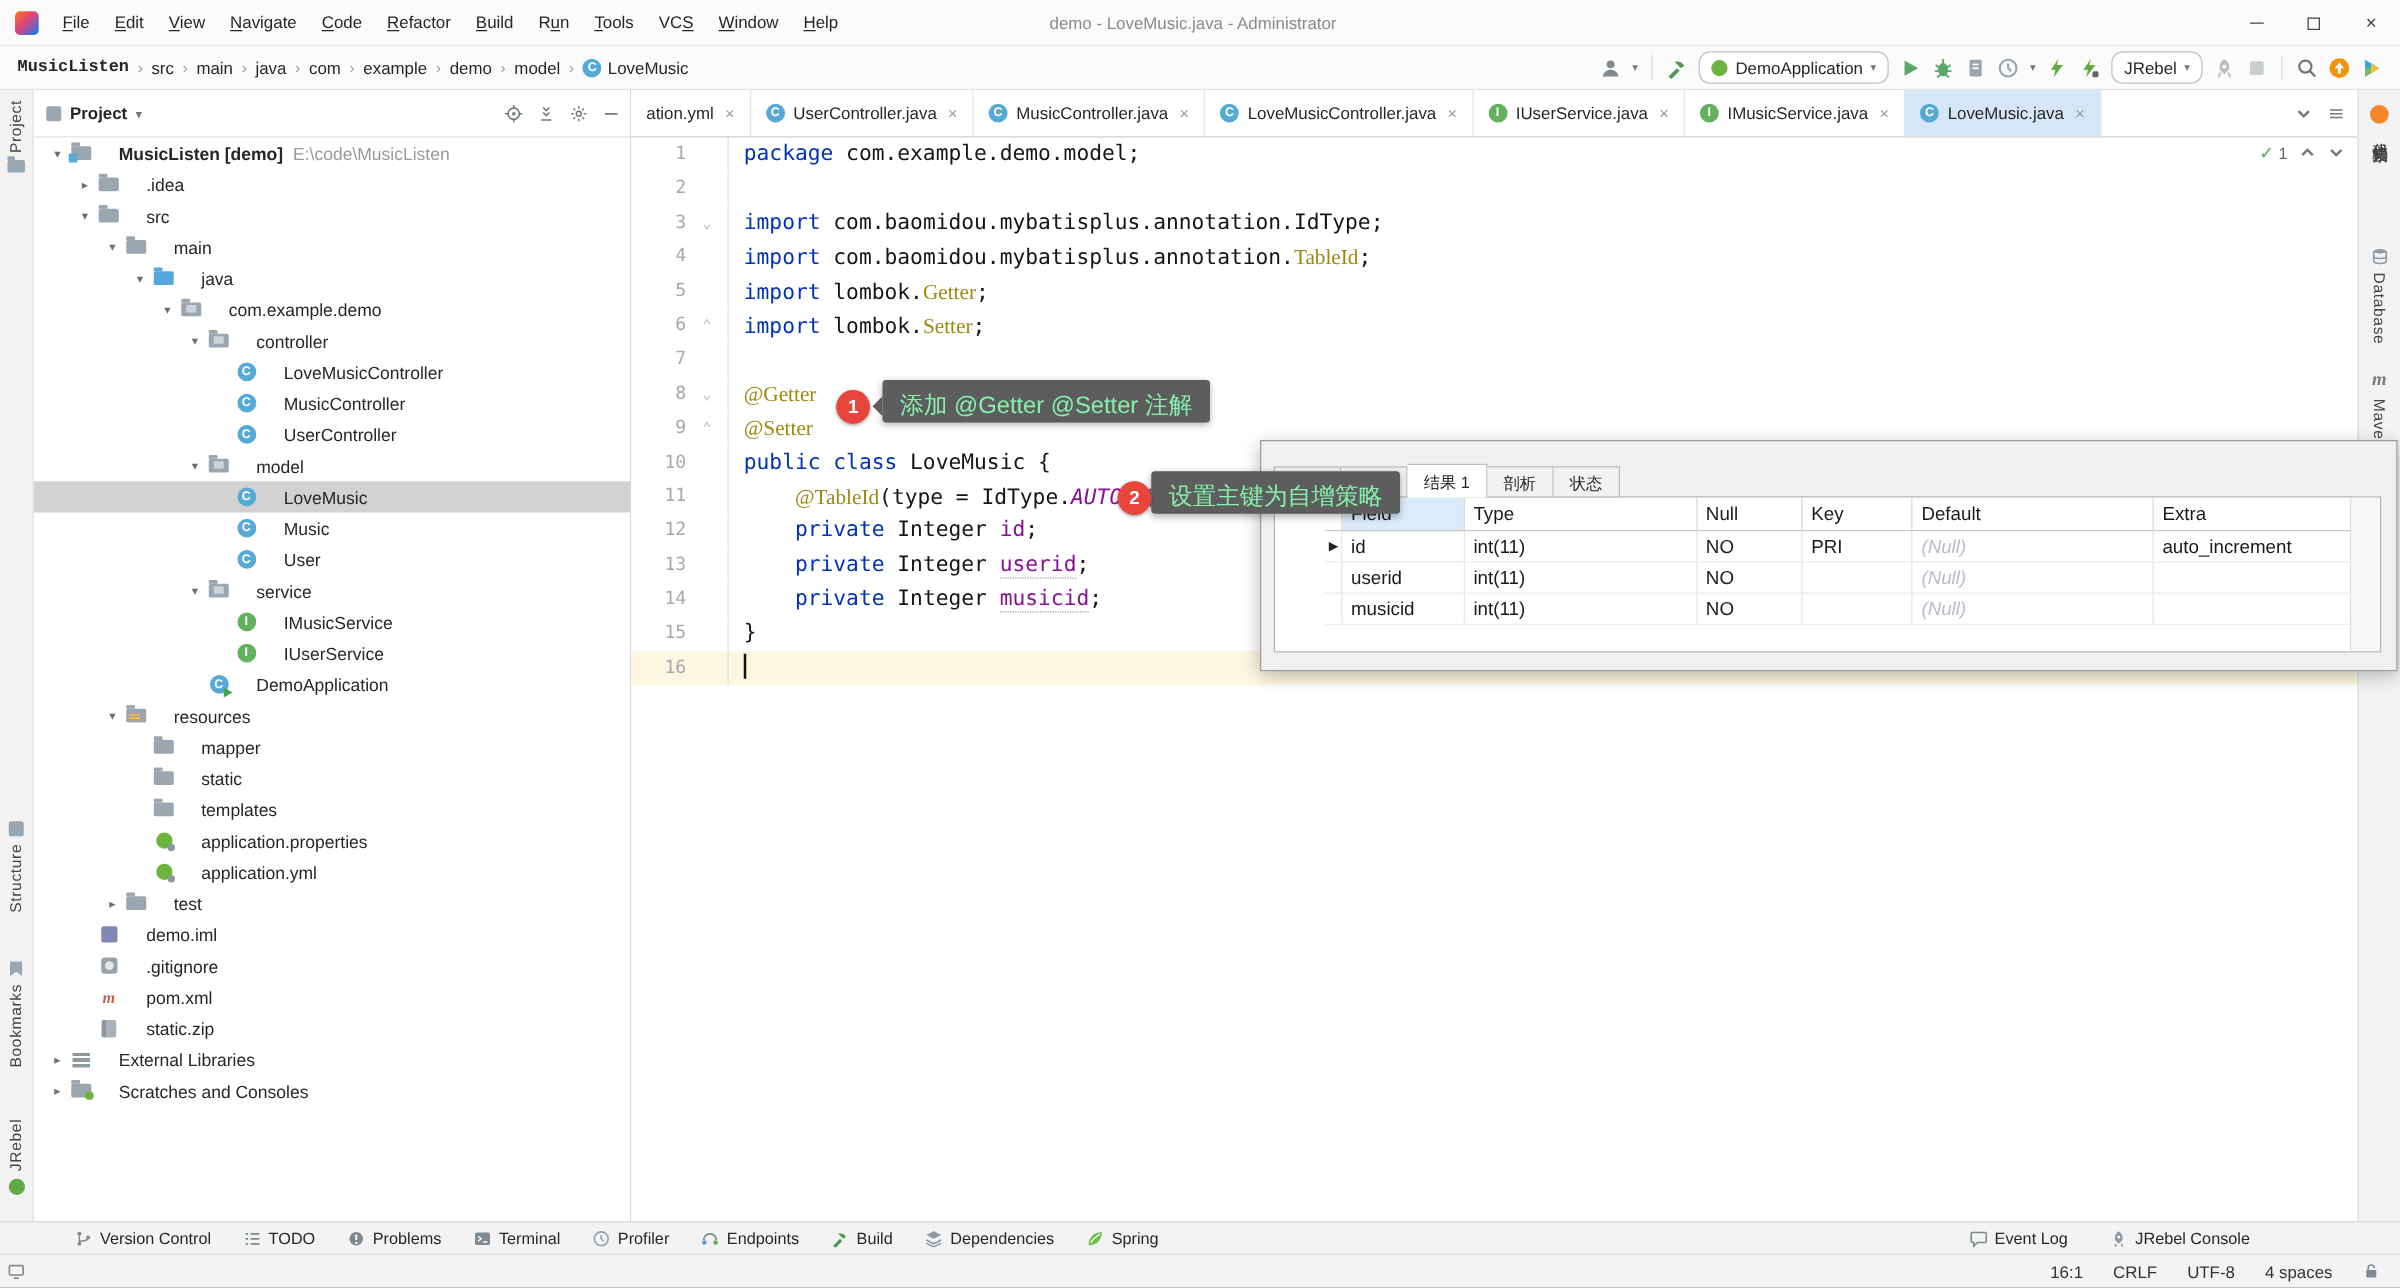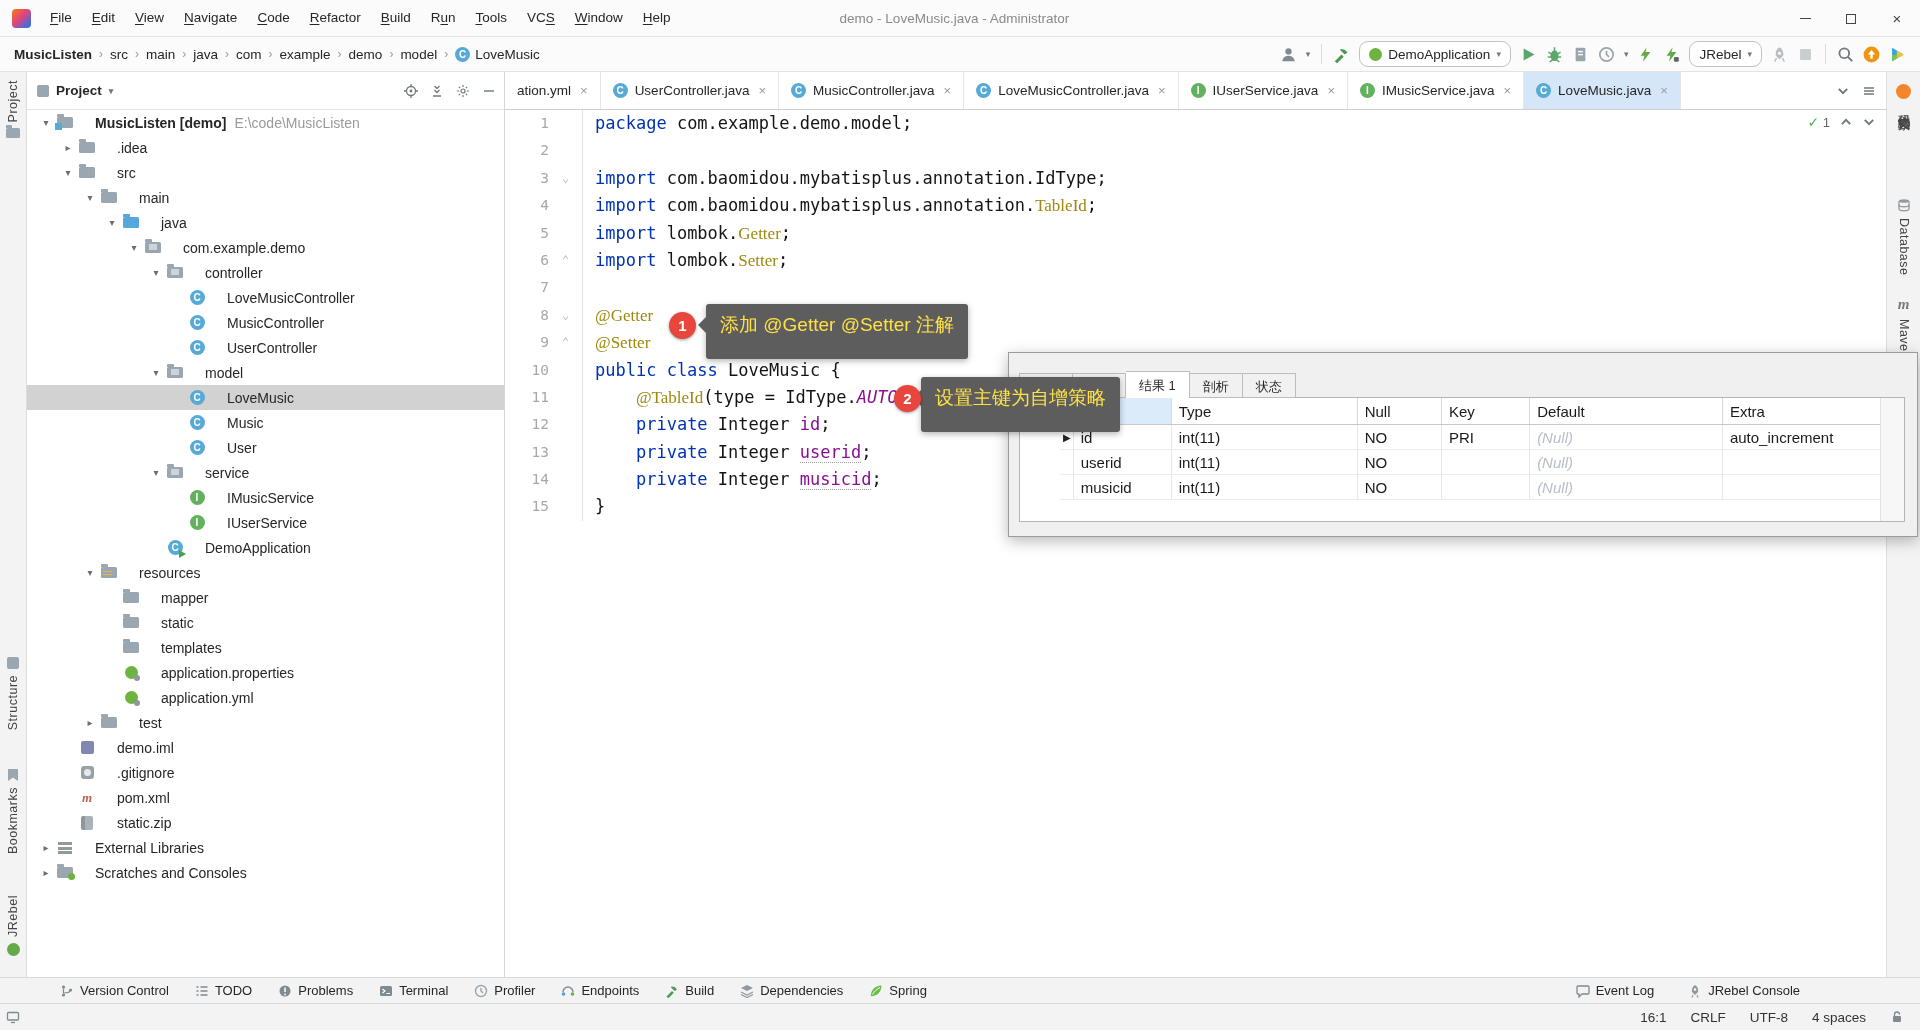--- a/index.html
+++ b/index.html
@@ -22,21 +22,21 @@
   .win-controls{position:absolute;right:0;top:0;height:37px;display:flex;}
   .win-btn{width:46px;height:37px;display:flex;align-items:center;justify-content:center;
            font-size:15px;color:#444;}
   .win-btn .box{width:10px;height:10px;border:1.4px solid #444;}
   .win-btn .dash{width:11px;border-top:1.6px solid #444;}
 
   
   .toolbar{position:absolute;left:0;top:37px;width:1920px;height:35px;background:#fbfbfb;
            border-bottom:1px solid #e3e3e3;display:flex;align-items:center;}
   .breadcrumbs{display:flex;align-items:center;margin-left:14px;font-size:13.5px;gap:7px;white-space:nowrap;}
-  .crumb.bold{font-weight:bold;}
+  .crumb.bold{font-weight:bold;font-family:Liberation Mono, monospace;}
   .crumb{display:inline-flex;align-items:center;gap:5px;}
   .crumb-sep{color:#9a9a9a;font-size:12px;}
   .toolbar-right{position:absolute;right:14px;top:0;height:34px;display:flex;align-items:center;gap:9px;}
   .tb-sep{width:1px;height:20px;background:#dcdcdc;margin:0 2px;}
   .combo{display:flex;align-items:center;gap:6px;height:26px;border:1px solid #c2c2c2;border-radius:9px;
          background:#fff;padding:0 9px;font-size:13.5px;}
   .chev{font-size:9px;color:#6e787e;}
   .ci{display:inline-flex;width:15px;height:15px;border-radius:50%;color:#fff;flex:none;
       font:bold 10px/15px "Liberation Sans",sans-serif;justify-content:center;align-items:center;}
   .ci-class{background:#58aad6;}
@@ -142,21 +142,21 @@
   .db-hrow .hl{background:#dcebfa;}
   .null-val{color:#b9bdc9;font-style:italic;}
   .db-scroll{position:absolute;right:0;top:0;bottom:0;width:24px;background:#f7f7f7;border-left:1px solid #e0e0e0;}
 
   
   .badge{position:absolute;width:27px;height:27px;border-radius:50%;background:#e8453c;color:#fff;
          font:bold 15px/27px "Liberation Sans",sans-serif;text-align:center;z-index:40;
          box-shadow:0 1px 3px rgba(0,0,0,.4);}
   .badge-1{left:669px;top:312px;}
   .badge-2{left:894px;top:385px;}
-  .tip{position:absolute;height:55px;line-height:42px;background:#5d5d5d;color:#fde047;border-radius:3px;
+  .tip{position:absolute;height:34px;line-height:42px;background:#5d5d5d;color:#86efac;border-radius:3px;
        padding:0 14px;font-size:19px;white-space:nowrap;z-index:38;box-shadow:0 2px 6px rgba(0,0,0,.3);}
   .tip::before{content:"";position:absolute;left:-8px;top:13px;border-top:8px solid transparent;
                border-bottom:8px solid transparent;border-right:8px solid #5d5d5d;}
   .tip-1{left:706px;top:304px;}
   .tip-2{left:921px;top:377px;z-index:30;}
 
   
   .bottombar{position:absolute;left:0;top:977px;width:1920px;height:26px;background:#f3f3f3;
              border-top:1px solid #d9d9d9;display:flex;align-items:center;font-size:13px;}
   .bb-left{display:flex;align-items:center;gap:26px;margin-left:60px;}
@@ -668,20 +668,21 @@
           <div class="code-row"><span class="ln-num">6</span><span class="ln-fold">⌃</span><span class="ln-code"><span class="tk-k">import </span><span class="tk-p">lombok.</span><span class="tk-a">Setter</span><span class="tk-p">;</span></span></div>
           <div class="code-row"><span class="ln-num">7</span><span class="ln-fold"></span><span class="ln-code"></span></div>
           <div class="code-row"><span class="ln-num">8</span><span class="ln-fold">⌄</span><span class="ln-code"><span class="tk-a">@Getter</span></span></div>
           <div class="code-row"><span class="ln-num">9</span><span class="ln-fold">⌃</span><span class="ln-code"><span class="tk-a">@Setter</span></span></div>
           <div class="code-row"><span class="ln-num">10</span><span class="ln-fold"></span><span class="ln-code"><span class="tk-k">public class </span><span class="tk-p">LoveMusic {</span></span></div>
           <div class="code-row"><span class="ln-num">11</span><span class="ln-fold"></span><span class="ln-code"><span class="tk-p">    </span><span class="tk-a">@TableId</span><span class="tk-p">(type = IdType.</span><span class="tk-s">AUTO</span><span class="tk-p">)</span></span></div>
           <div class="code-row"><span class="ln-num">12</span><span class="ln-fold"></span><span class="ln-code"><span class="tk-p">    </span><span class="tk-k">private </span><span class="tk-p">Integer </span><span class="tk-f">id</span><span class="tk-p">;</span></span></div>
           <div class="code-row"><span class="ln-num">13</span><span class="ln-fold"></span><span class="ln-code"><span class="tk-p">    </span><span class="tk-k">private </span><span class="tk-p">Integer </span><span class="tk-t">userid</span><span class="tk-p">;</span></span></div>
           <div class="code-row"><span class="ln-num">14</span><span class="ln-fold"></span><span class="ln-code"><span class="tk-p">    </span><span class="tk-k">private </span><span class="tk-p">Integer </span><span class="tk-t">musicid</span><span class="tk-p">;</span></span></div>
           <div class="code-row"><span class="ln-num">15</span><span class="ln-fold"></span><span class="ln-code"><span class="tk-p">}</span></span></div>
+          <div class="code-row current"><span class="ln-num">16</span><span class="ln-fold"></span><span class="ln-code"><span class="caret-bar"></span></span></div>
         </div>
       <div class="inspect-widget">
         <span><span class="inspect-ok">✓</span>
         <span>1</span></span>
         <span class="icon">
             <svg viewBox="0 0 10 10">
               <path d="M2 6.5l3-3 3 3" fill="none" stroke="#6e787e" stroke-width="1.4"></path>
             </svg>
           </span>
         <span class="icon">

